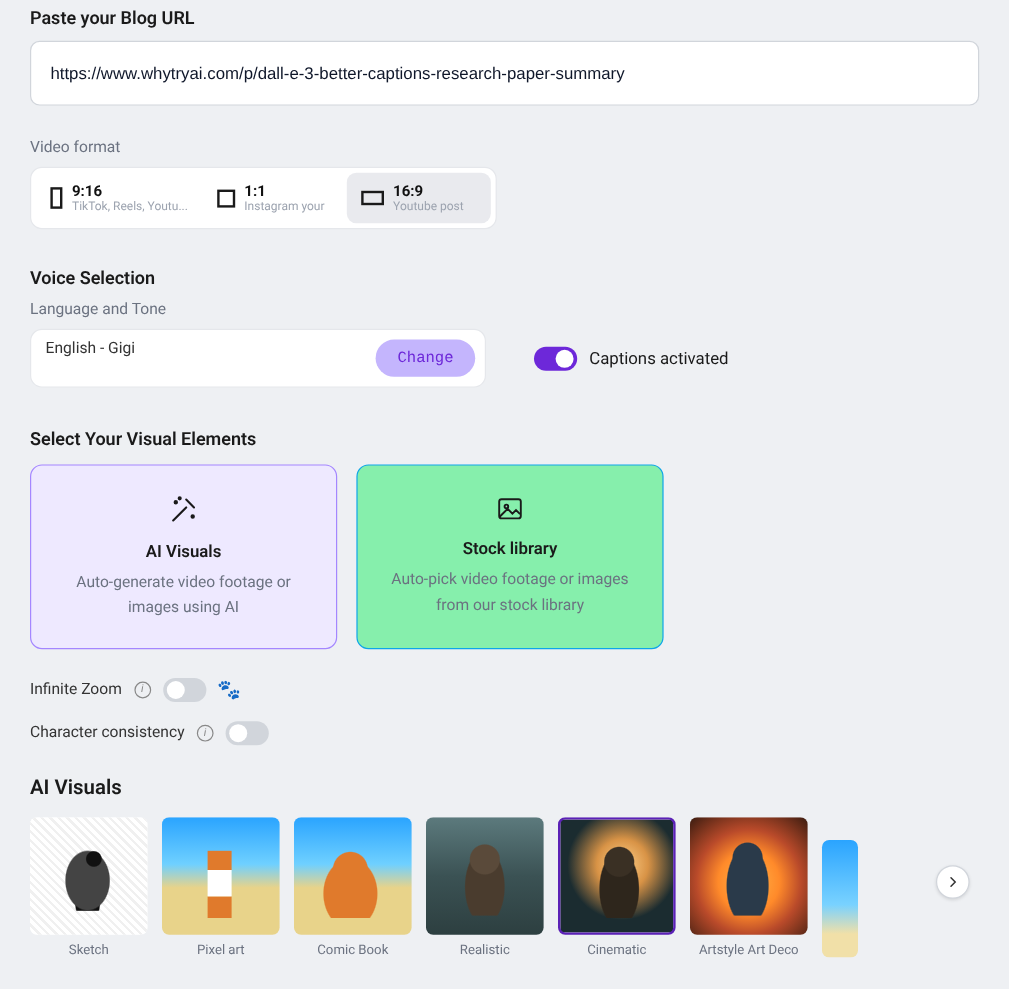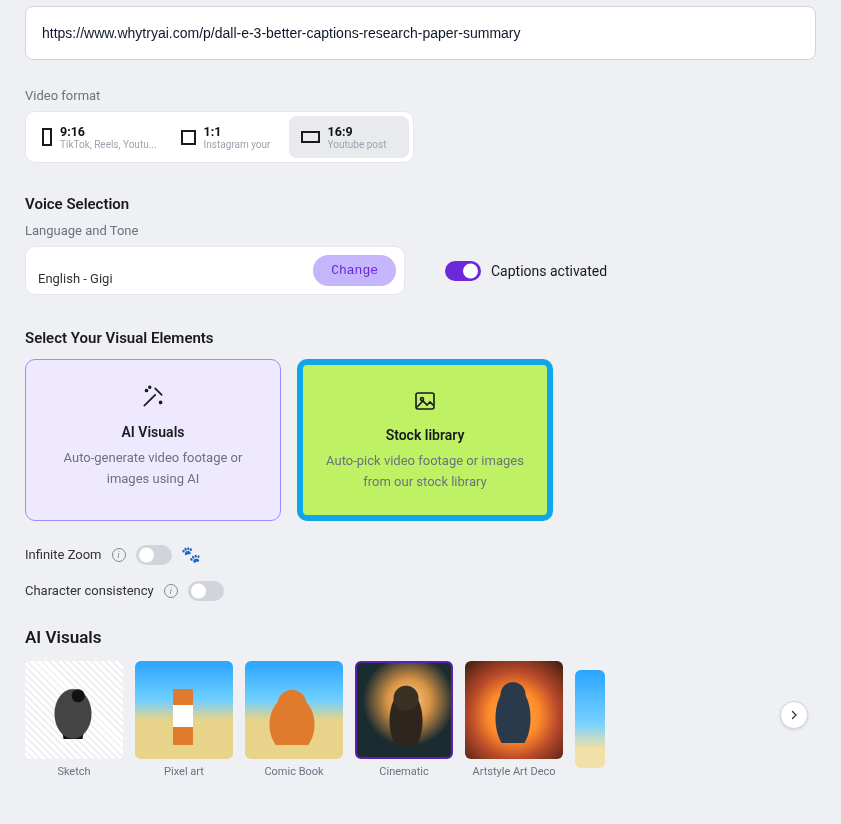--- a/index.html
+++ b/index.html
@@ -61,21 +61,21 @@
   .format-text .ft-sub { font-size: 10px; color: #9ca3af; }
   .voice-section { margin-top: 32px; }
   .voice-row {
     display: flex;
     align-items: center;
     gap: 40px;
     margin-top: 6px;
   }
   .voice-select {
     display: flex;
-    align-items: flex-end;
+    align-items: flex-start;
     justify-content: space-between;
     background: #fff;
     border: 1px solid #e5e7eb;
     border-radius: 10px;
     padding: 8px 8px 8px 12px;
     width: 380px;
   }
   .voice-label { font-size: 13px; color:#333; }
   .change-btn {
     background: #c4b5fd;
@@ -111,43 +111,43 @@
   }
   .toggle.on { background: #6d28d9; }
   .toggle.on .knob { right: 3px; }
   .toggle.off { background: #d1d5db; }
   .toggle.off .knob { left: 3px; }
   .captions-text { font-size: 14px; color:#1a1a1a;}
   .visuals-section { margin-top: 34px; }
   .visual-cards { display:flex; gap:16px; margin-top:12px; }
   .visual-card {
     width: 256px;
-    background:#bef264;
-    border: 6px solid #0ea5e9;
+    background:#86efac;
+    border: 1px solid #0ea5e9;
     border-radius: 10px;
     padding: 18px 18px 22px 18px;
     text-align: center;
     cursor:pointer;
   }
   .visual-card.selected {
     background: #eee9ff;
     border: 1px solid #a486ff;
   }
   .visual-card .vc-icon { margin: 6px auto 14px auto; display:flex; justify-content:center; }
   .visual-card .vc-title { font-size: 14px; font-weight:600; margin-bottom:8px; }
   .visual-card .vc-desc { font-size: 13px; color:#6b7280; line-height:1.6; }
   .toggle-row { display:flex; align-items:center; gap:10px; margin-top:24px; }
   .toggle-row .tr-label { font-size:13px; color:#333; }
   .info-icon {
     width:14px; height:14px; border:1px solid #888; border-radius:50%; display:inline-flex; align-items:center; justify-content:center; font-size:9px; color:#888; font-style:italic;
   }
   .paw { font-size:16px; color:#d16ba5; }
   .ai-visuals-gallery { margin-top:26px; }
   .gallery-title { font-size:17px; font-weight:600; margin-bottom:14px; }
-  .gallery-row { display:flex; gap:12px; position:relative; align-items:center; overflow:hidden; }
+  .gallery-row { display:flex; gap:12px; position:relative; align-items:flex-end; overflow:hidden; }
   .gallery-item { display:flex; flex-direction:column; align-items:center; gap:6px; flex-shrink:0; }
   .thumb {
     width:98px; height:98px; border-radius:6px; background:#ccc; position:relative; overflow:hidden;
   }
   .thumb.selected { border:2px solid #5b21b6; }
   .thumb-label { font-size:11px; color:#6b7280; text-align:center; }
   .next-btn {
     position:absolute; right:8px; top:40px; width:28px; height:28px; border-radius:50%;
     background:#fff; border:1px solid #d1d5db; display:flex; align-items:center; justify-content:center;
     cursor:pointer; box-shadow:0 1px 3px rgba(0,0,0,.12); z-index:2;
@@ -223,20 +223,21 @@
       radial-gradient(ellipse at 50% 60%, #2a3a4a 0 17px, transparent 18px);
   }
   .thumb.last {
     background: linear-gradient(to bottom, #2aa4ff 0%, #79d2ff 55%, #f1e0a8 80%);
   }
 </style>
 </head>
 <body>
 
 <div>
+  <div class="section-title">Paste your Blog URL</div>
   <input class="url-input" type="text" value="https://www.whytryai.com/p/dall-e-3-better-captions-research-paper-summary" style="">
 </div>
 
 <div class="format-group">
   <div class="label">Video format</div>
   <div class="format-row">
     <div class="format-option">
       <div class="ratio-icon ratio-916"></div>
       <div class="format-text">
         <div class="ft-title">9:16</div>
@@ -333,20 +334,24 @@
     </div>
     <div class="gallery-item">
       <div class="thumb beach pixel"></div>
       <div class="thumb-label">Pixel art</div>
     </div>
     <div class="gallery-item">
       <div class="thumb beach comic"></div>
       <div class="thumb-label">Comic Book</div>
     </div>
     <div class="gallery-item">
+      <div class="thumb realistic"></div>
+      <div class="thumb-label">Realistic</div>
+    </div>
+    <div class="gallery-item">
       <div class="thumb cinematic selected"></div>
       <div class="thumb-label">Cinematic</div>
     </div>
     <div class="gallery-item">
       <div class="thumb artdeco"></div>
       <div class="thumb-label">Artstyle Art Deco</div>
     </div>
     <div class="gallery-item" style="width:30px;">
       <div class="thumb last" style="width:30px;"></div>
     </div>

